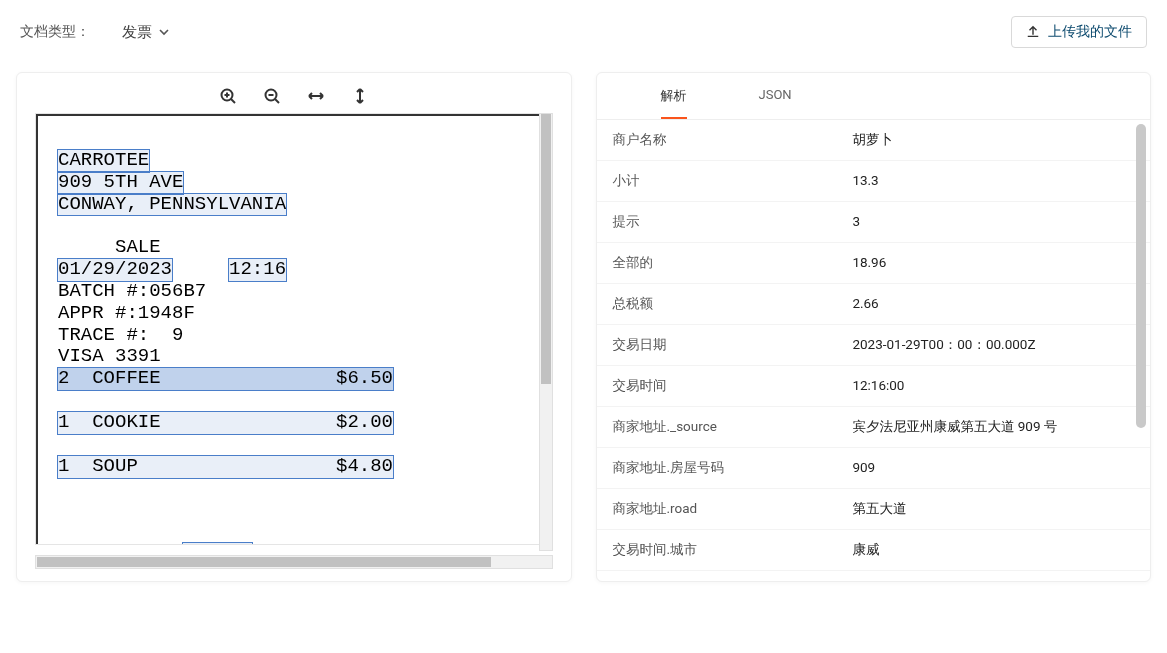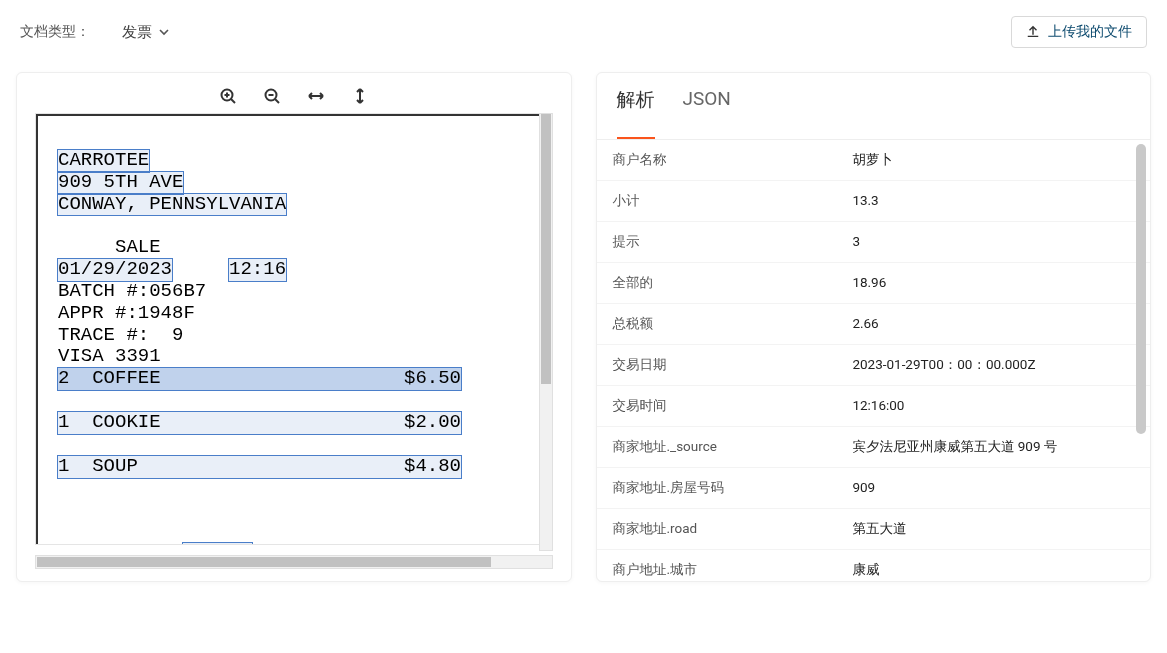--- a/index.html
+++ b/index.html
@@ -72,39 +72,39 @@
       border: 2px solid #333;
       border-right: none; border-bottom: none;
       position: relative;
     }
     .hl {
       outline: 1.5px solid #4a7ec9;
       background: rgba(74,126,201,0.12);
       display: inline-block;
     }
     .hl-dark { background: rgba(74,126,201,0.35); }
-    .row-wrap { display: flex; justify-content: space-between; width: 403px; }
+    .row-wrap { display: flex; justify-content: space-between; width: 335px; }
     .scrollbar-stub-v {
       position: absolute; right: 18px; top: 40px; bottom: 30px; width: 14px;
       background: #f1f1f1; border: 1px solid #e0e0e0;
     }
     .scrollbar-thumb-v { position: absolute; top: 0; left: 1px; right: 1px; height: 62%; background: #c1c1c1; }
     .scrollbar-stub-h {
        height: 14px; margin: 0 18px 12px 18px; background: #f1f1f1; border: 1px solid #e0e0e0; position: relative;
     }
     .scrollbar-thumb-h { position: absolute; left: 1px; top: 1px; bottom: 1px; width: 88%; background: #c1c1c1; }
 
     
     .tabs {
       display: flex; gap: 28px; padding: 14px 20px 0 20px;
       border-bottom: 1px solid #eee;
     }
     .tab {
-      padding-bottom: 24px; cursor: pointer;
-      color: #666; font-size: 19px;
+      padding-bottom: 12px; cursor: pointer;
+      color: #666; font-size: 13px; margin-left: 44px;
     }
     .tab.active { color: #333; border-bottom: 2px solid #fa541c; font-weight: 500; }
     .kv-scroll { flex: 1; overflow-y: auto; position: relative; }
     .kv-row {
       display: flex; padding: 11px 16px;
       border-bottom: 1px solid #f3f3f3;
       font-size: 13.5px;
     }
     .kv-key { flex: 0 0 46%; color: #555; }
     .kv-val { flex: 1; color: #222; }
@@ -235,21 +235,21 @@
         </div>
         <div class="kv-row">
           <div class="kv-key">商家地址.房屋号码</div>
           <div class="kv-val">909</div>
         </div>
         <div class="kv-row">
           <div class="kv-key">商家地址.road</div>
           <div class="kv-val">第五大道</div>
         </div>
         <div class="kv-row">
-          <div class="kv-key">商户地址.城市</div>
+          <div class="kv-key">交易时间.城市</div>
           <div class="kv-val">康威</div>
         </div>
         <div class="right-sb">
           <div class="right-sb-thumb"></div>
         </div>
     </div>
   </div>
 
 </div>
 

